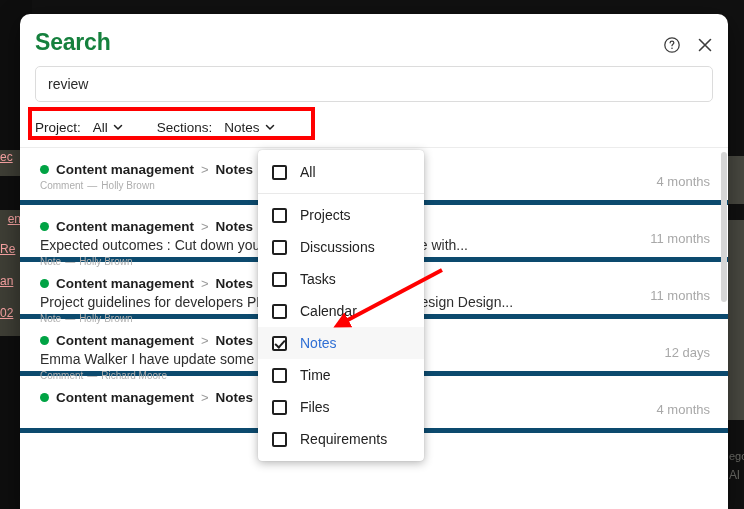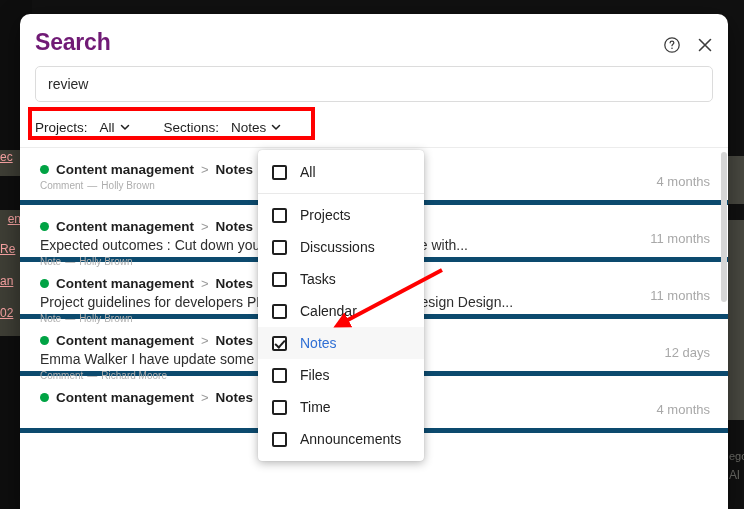--- a/index.html
+++ b/index.html
@@ -63,21 +63,21 @@
   .modal-header {
     position: relative;
     height: 48px;
   }
   .modal-title {
     position: absolute;
     left: 15px;
     top: 15px;
     font-size: 23px;
     font-weight: 700;
-    color: #701a75;
+    color: #15803d;
     letter-spacing: -.2px;
   }
   .header-actions {
     position: absolute;
     right: 13px;
     top: 21px;
     display: flex;
     align-items: center;
     gap: 13px;
   }
@@ -345,21 +345,21 @@
           </svg>
         </div>
       </div>
     </div>
 
     <div class="search-row">
       <input class="search-input" type="text" value="review" placeholder="Search" style="">
     </div>
 
     <div class="filter-bar">
-      <span class="filter-label">Projects:</span>
+      <span class="filter-label">Project:</span>
       <span class="filter-value">
         <span>All</span>
         <span class="caret">
           <svg width="10" height="10" viewBox="0 0 10 10">
               <path d="M1.5 3.5 L5 7 L8.5 3.5" stroke="#1f1f1f" stroke-width="1.5" fill="none" stroke-linecap="round" stroke-linejoin="round"></path>
             </svg>
         </span>
       </span>
       <span class="filter-gap"></span>
       <span class="filter-label">Sections:</span>
@@ -457,29 +457,29 @@
         <div class="dd-item">
           <span class="cbox"></span>
           <span>Calendar</span>
         </div>
         <div class="dd-item checked" style="color: rgb(47, 111, 212);">
           <span class="cbox on"></span>
           <span>Notes</span>
         </div>
         <div class="dd-item">
           <span class="cbox"></span>
+          <span>Time</span>
+        </div>
+        <div class="dd-item">
+          <span class="cbox"></span>
           <span>Files</span>
         </div>
         <div class="dd-item">
           <span class="cbox"></span>
-          <span>Time</span>
-        </div>
-        <div class="dd-item">
-          <span class="cbox"></span>
-          <span>Announcements</span>
+          <span>Requirements</span>
         </div>
       </div>
 
   </div>
 
   <div class="anno-box"></div>
   <svg class="anno-arrow" viewBox="0 0 130 80">
     <defs>
       <marker id="arrowhead" markerWidth="4.2" markerHeight="4.2" refX="1.2" refY="2.1" orient="auto">
         <polygon points="0,0 4.2,2.1 0,4.2" fill="#ff0000"></polygon>

